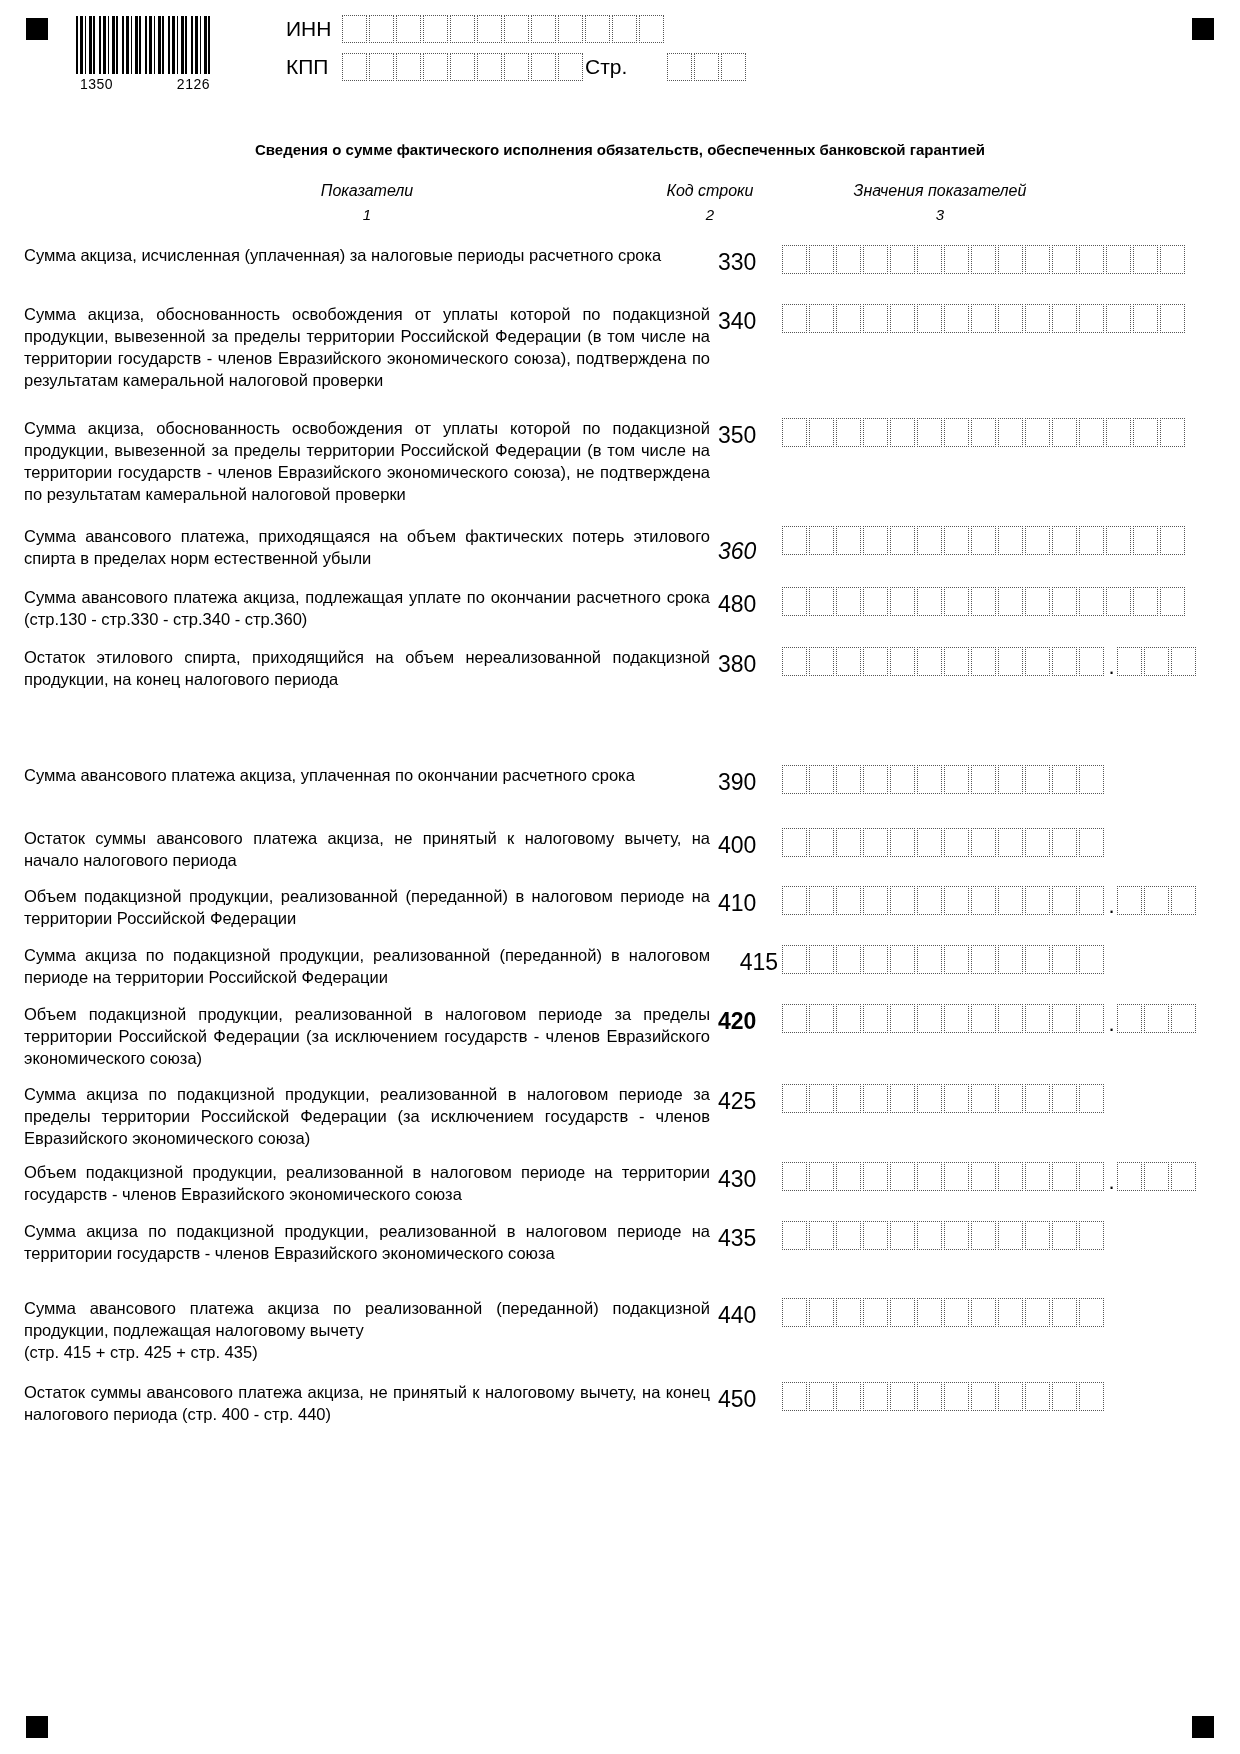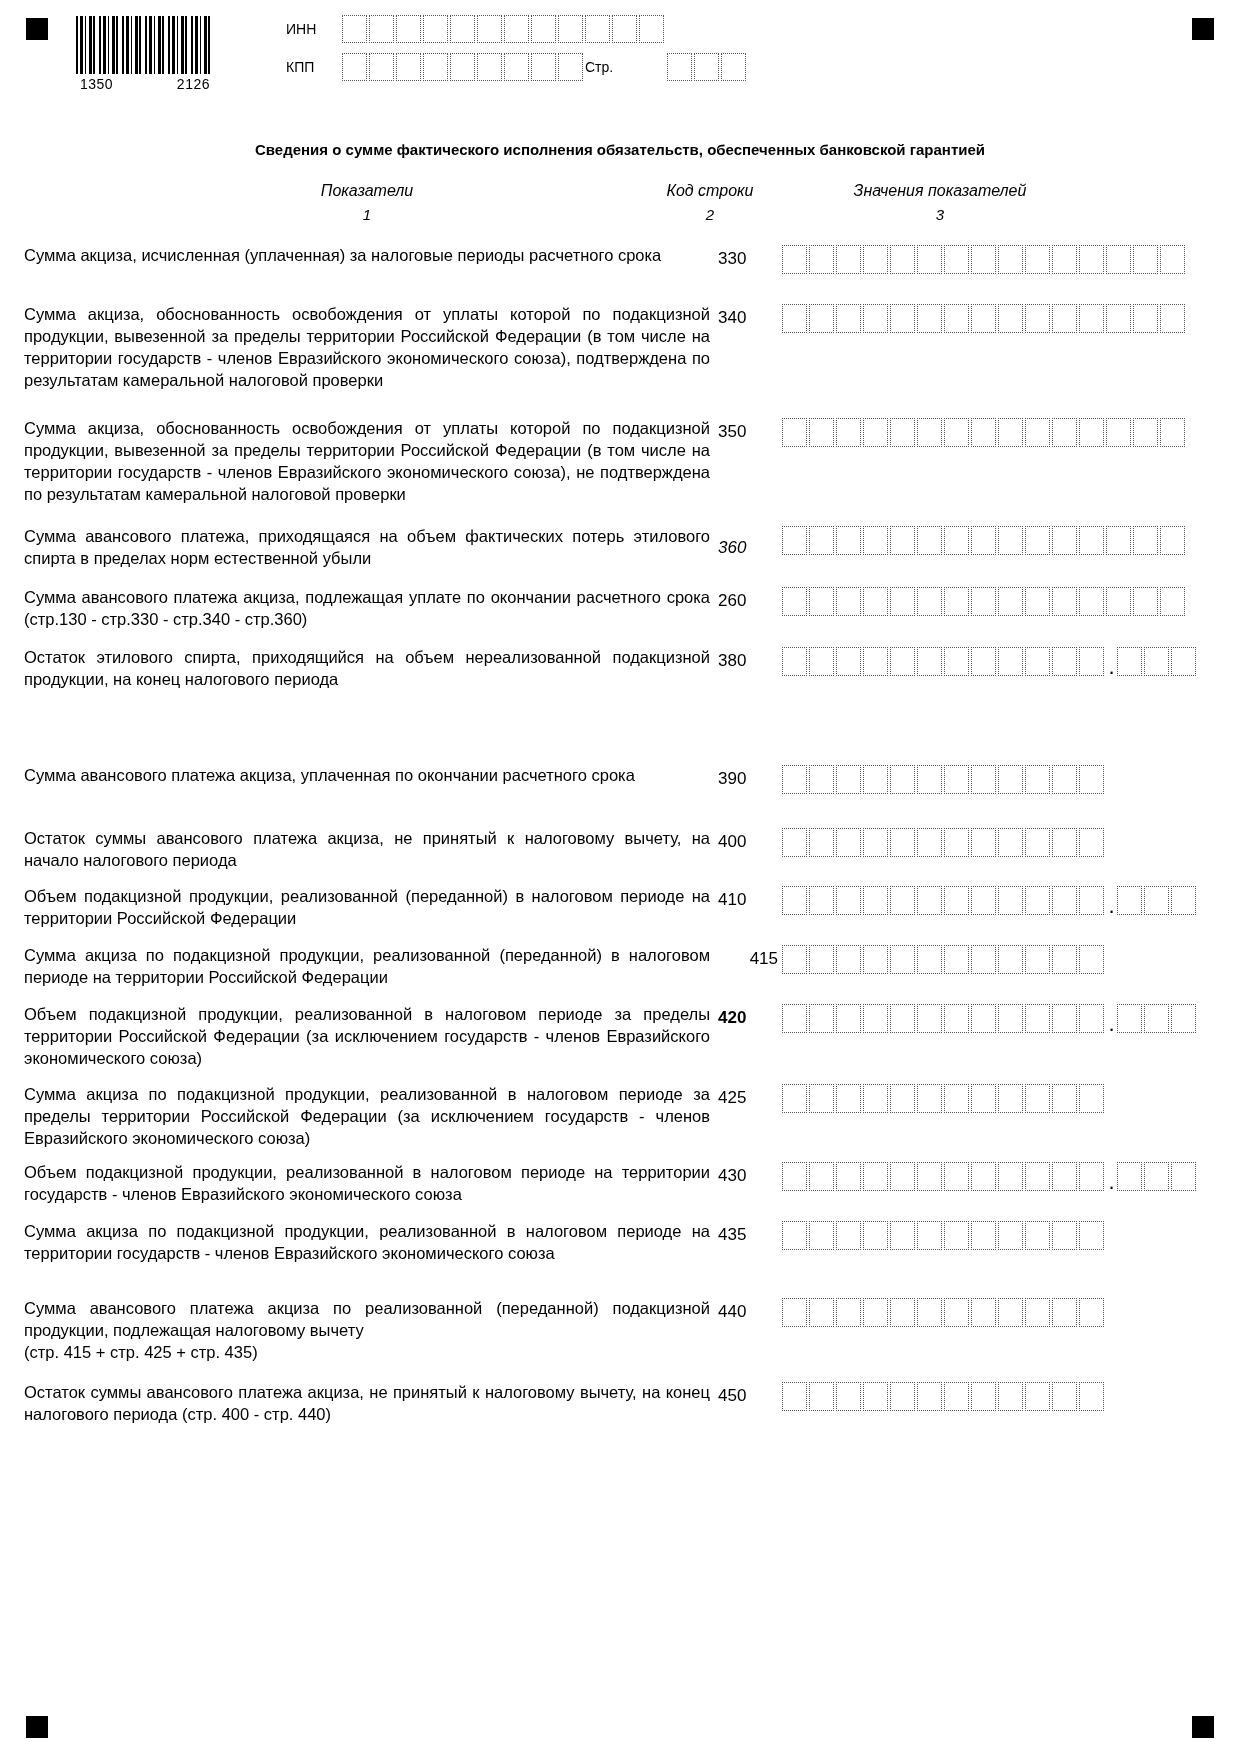--- a/index.html
+++ b/index.html
@@ -70,21 +70,21 @@
     font-size: 21px;
   }
   .hdr-row {
     display: flex;
     align-items: center;
     margin-bottom: 8px;
     height: 30px;
   }
   .hdr-label {
     width: 56px;
-    font-size: 14px;
+    font-size: 21px;
     line-height: 30px;
   }
   .cells {
     display: flex;
   }
   .cell {
     width: 25px;
     height: 28px;
     border: 1px dotted #555;
     box-sizing: border-box;
@@ -134,21 +134,21 @@
     width: 686px;
     font-size: 16.5px;
     line-height: 1.33;
     text-align: justify;
     text-justify: inter-word;
   }
   .row-code {
     position: absolute;
     left: 718px;
     width: 60px;
-    font-size: 17px;
+    font-size: 23px;
     text-align: left;
   }
   .valcells {
     position: absolute;
     left: 782px;
     display: flex;
   }
   .vcell {
     width: 25px;
     height: 29px;
@@ -315,21 +315,21 @@
           <div class="vcell"></div>
           <div class="vcell"></div>
           <div class="vcell"></div>
           <div class="vcell"></div>
           <div class="vcell"></div>
           <div class="vcell"></div>
         </div>
       </div>
       <div class="row" style="top: 587px;">
         <div class="row-label" style="white-space: pre-line;">Сумма авансового платежа акциза, подлежащая уплате по окончании расчетного срока (стр.130 - стр.330 - стр.340 - стр.360)</div>
-        <div class="row-code" style="top: 4px;">260</div>
+        <div class="row-code" style="top: 4px;">480</div>
         <div class="valcells">
           <div class="vcell"></div>
           <div class="vcell"></div>
           <div class="vcell"></div>
           <div class="vcell"></div>
           <div class="vcell"></div>
           <div class="vcell"></div>
           <div class="vcell"></div>
           <div class="vcell"></div>
           <div class="vcell"></div>

